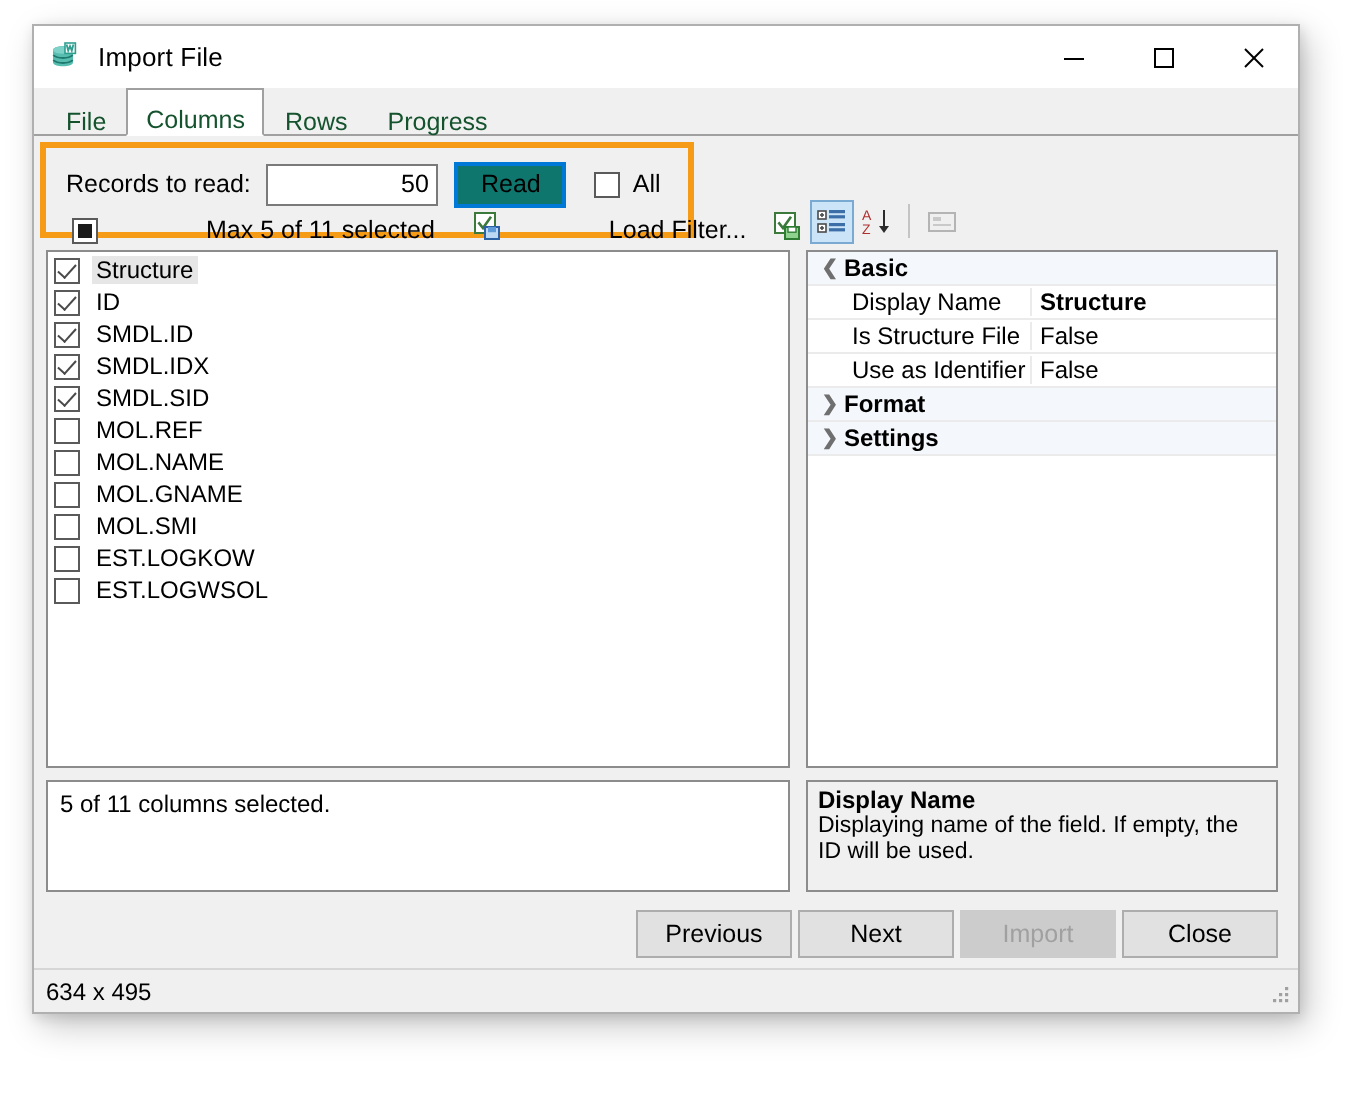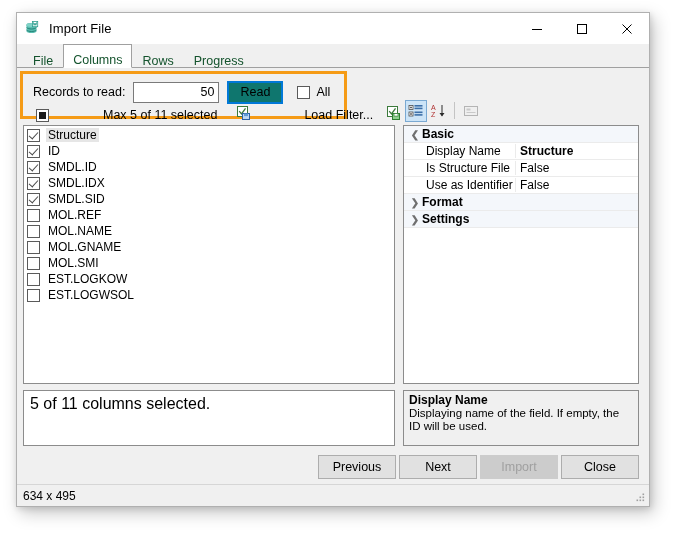--- a/index.html
+++ b/index.html
@@ -213,21 +213,21 @@
     background: #e6e6e6;
   }
 
   
   #info-box {
     position: absolute;
     left: 6px; top: 322px;
     width: 372px; height: 56px;
     background: #ffffff;
     border: 1px solid #8c8c8c;
-    font-size: 16px;
+    font-size: 12px;
     color: #000;
     padding: 4px 6px;
   }
 
   
   #pg-wrap {
     position: absolute;
     left: 386px; top: 57px;
     width: 236px; height: 259px;
     border: 1px solid #8c8c8c;

